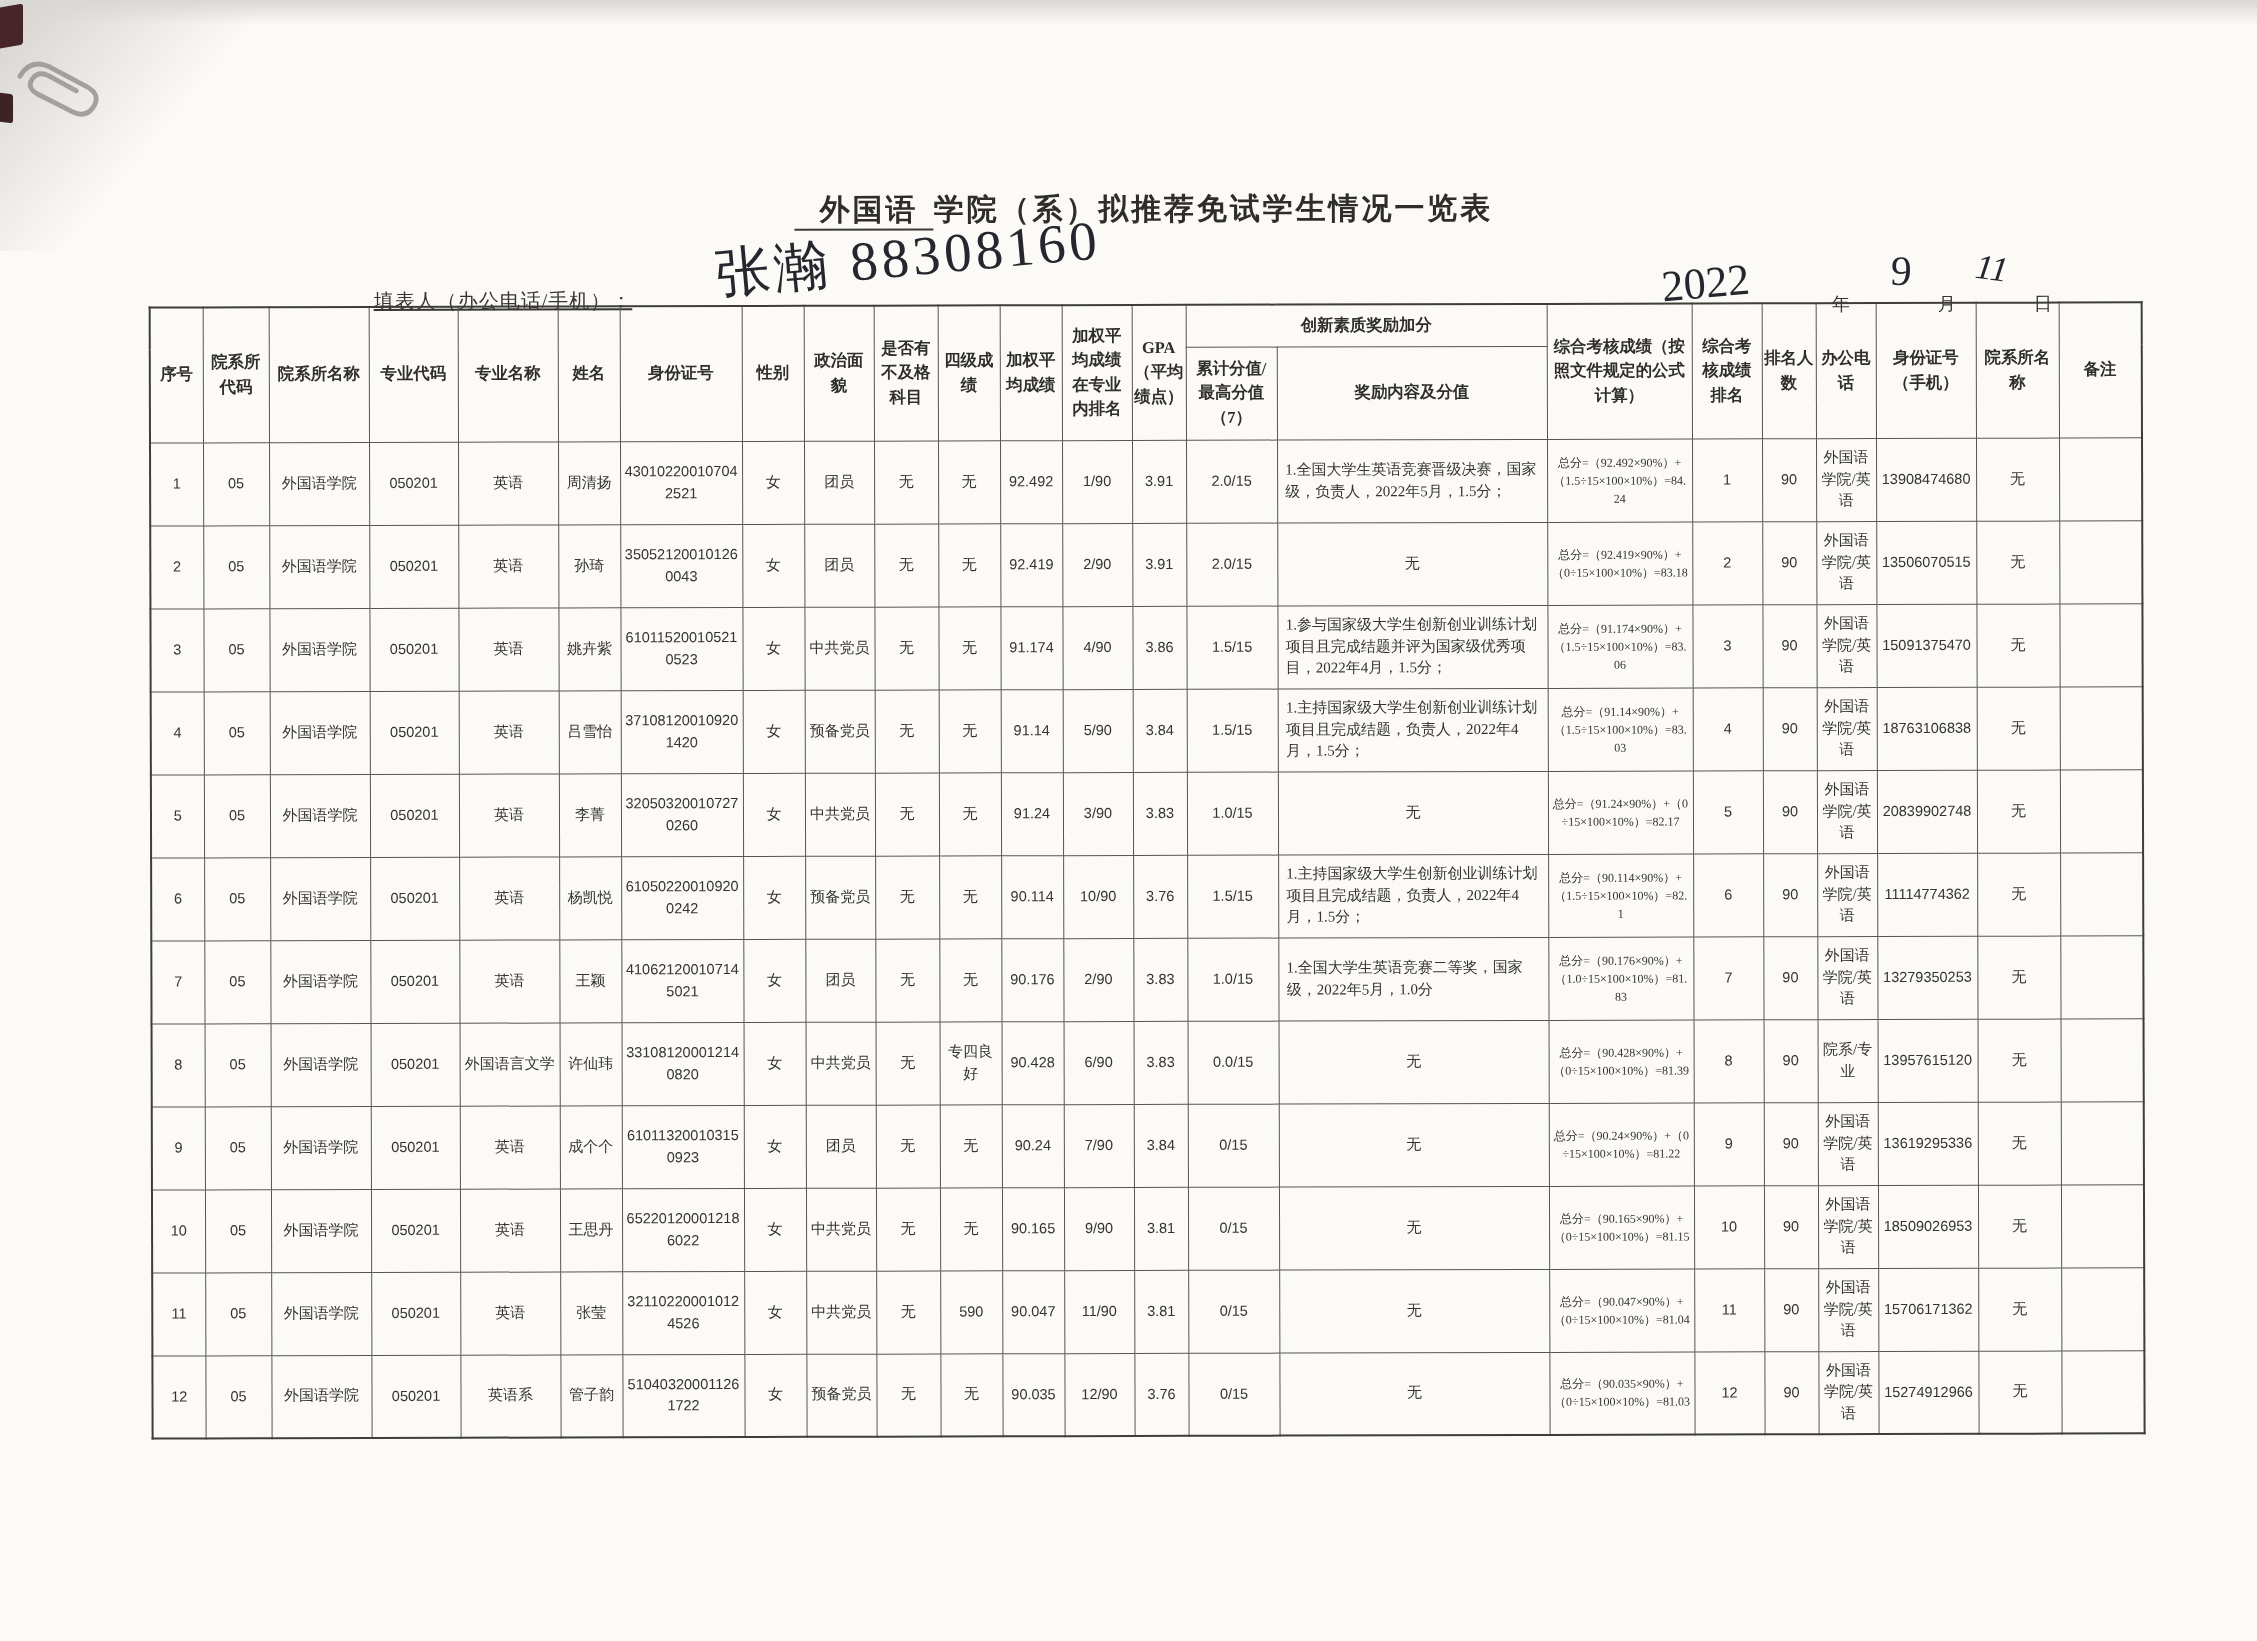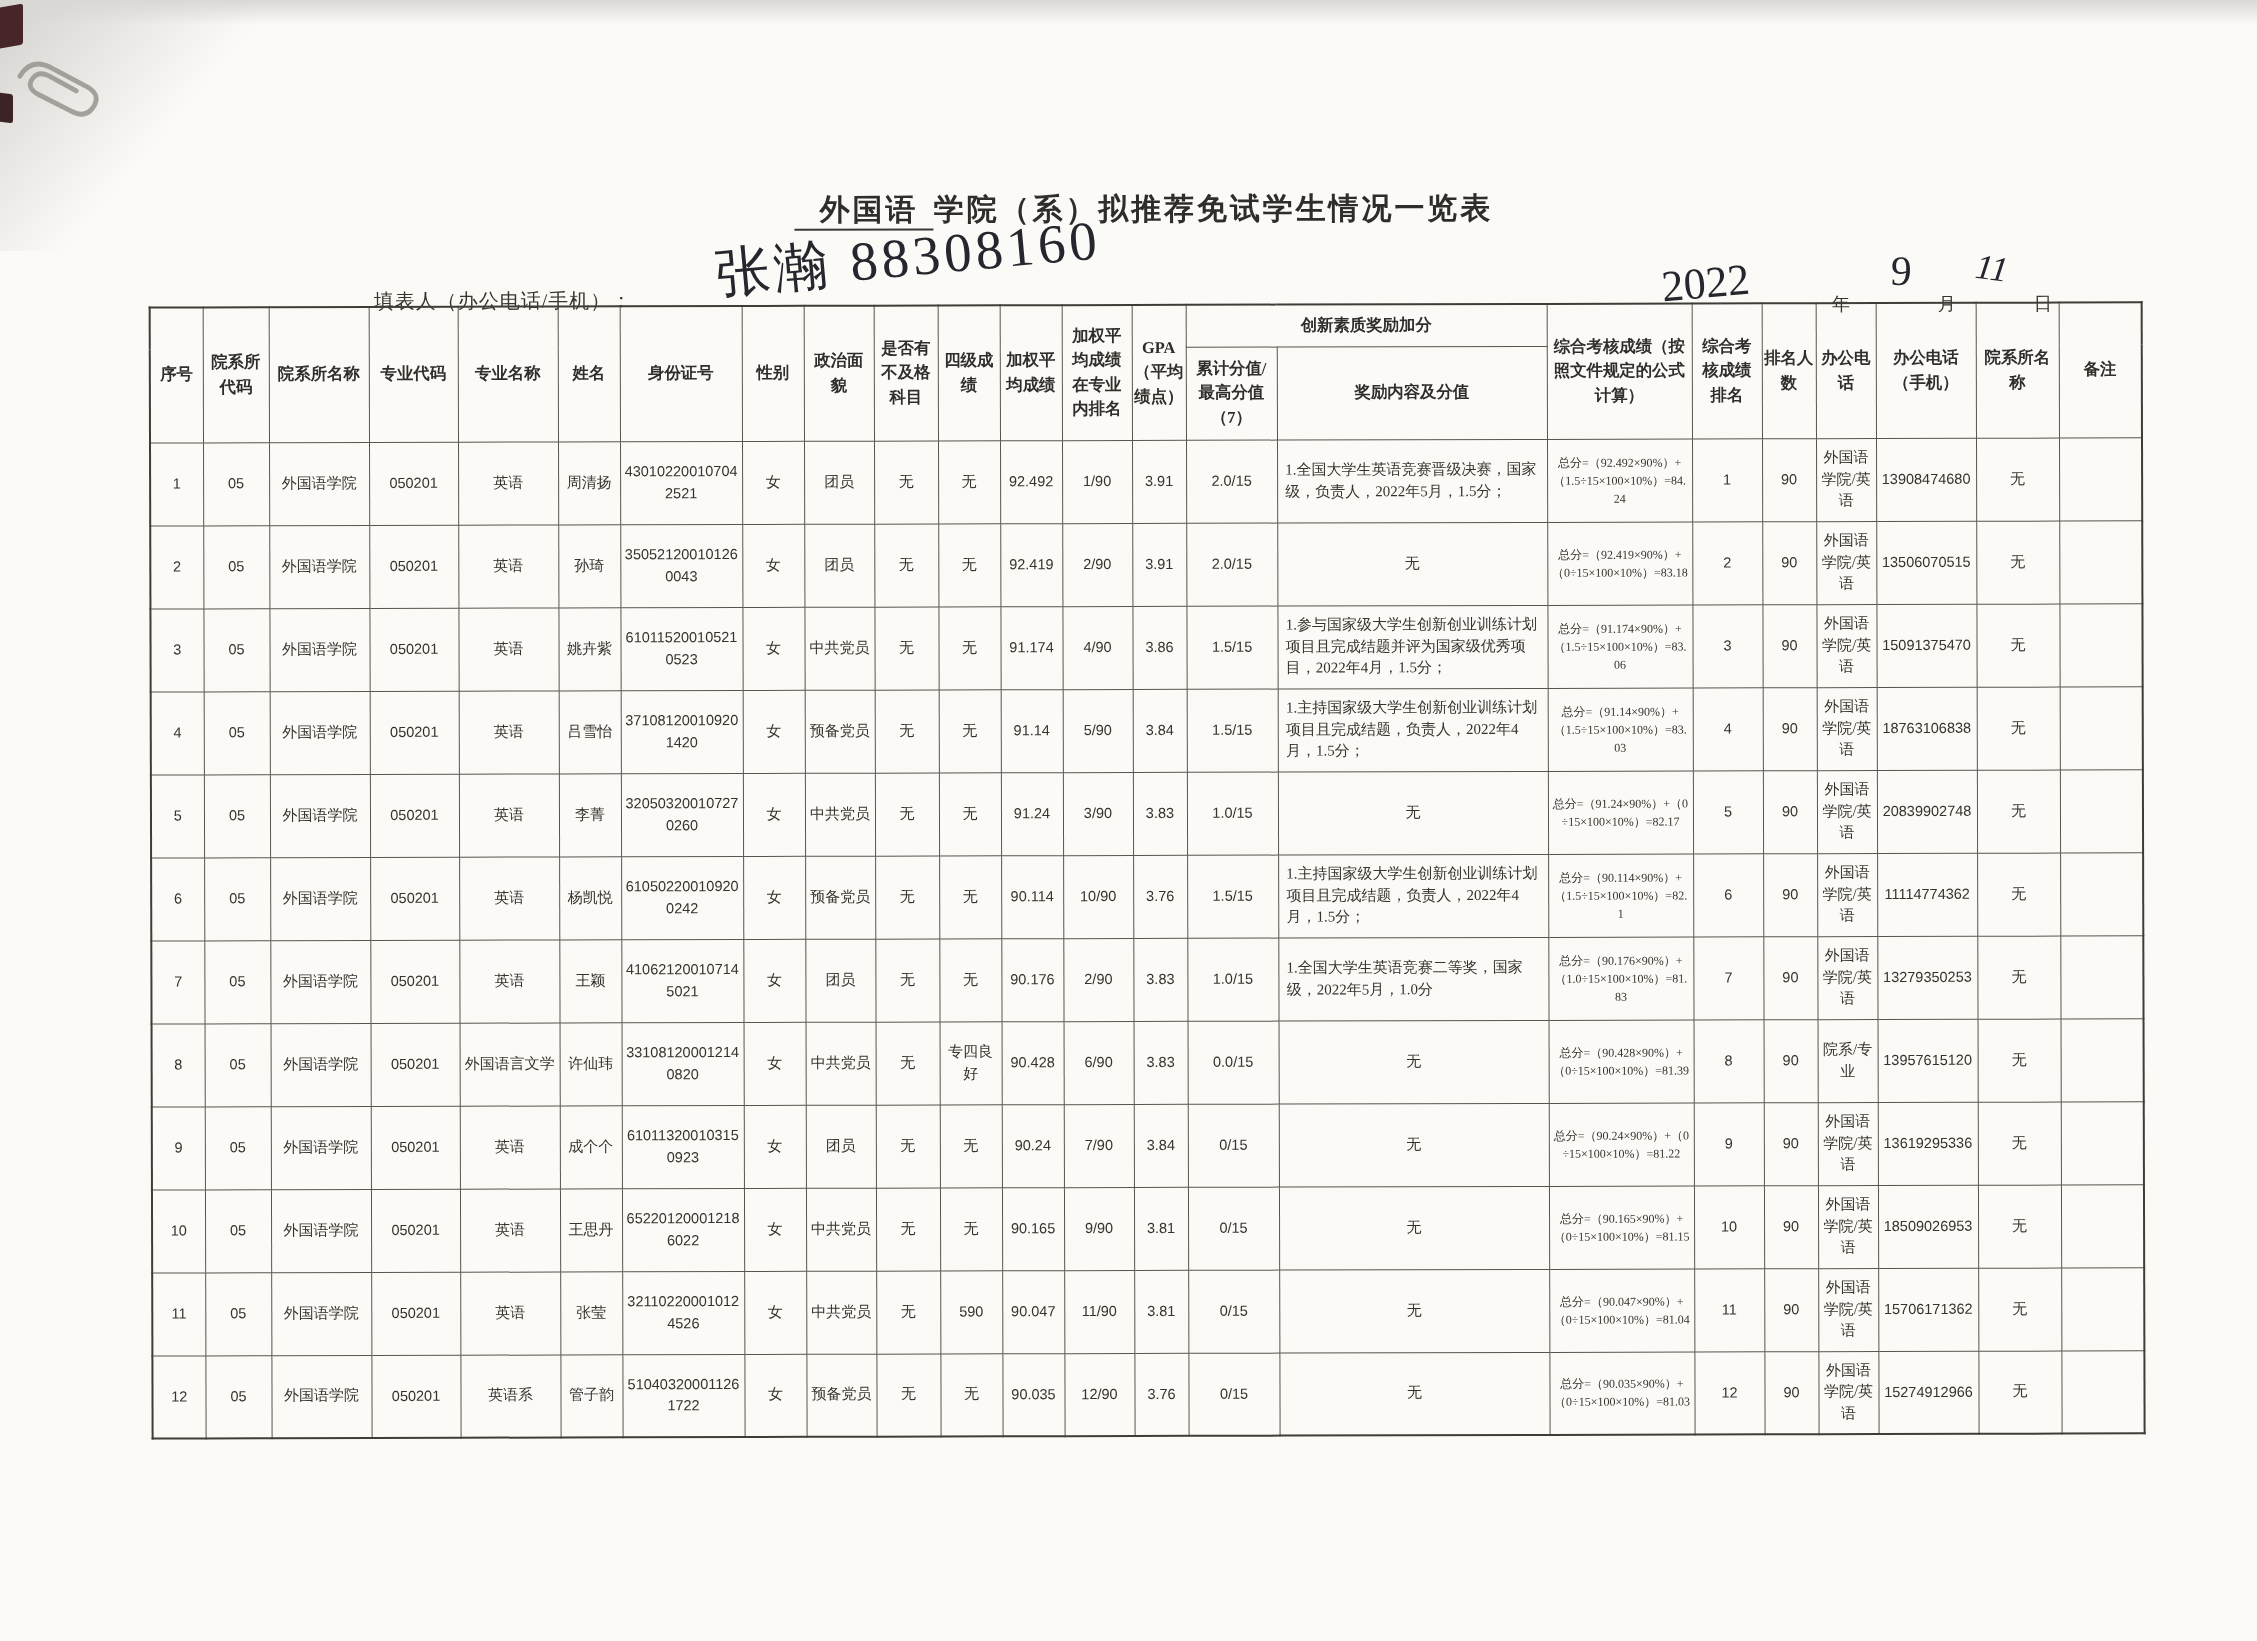--- a/index.html
+++ b/index.html
@@ -32,21 +32,21 @@
   .paperclip{position:absolute;left:5.8px;top:60px;width:93px;height:68px;transform:rotate(36deg);opacity:.85;}
 
   
   .title{
     position:absolute;left:150px;top:189px;width:1991px;
     text-align:center;font-size:30px;font-weight:bold;letter-spacing:2.9px;color:#2e2d29;
   }
   .blank-underline{border-bottom:2.9px solid #3a3935;padding:0 15.4px 2.9px 25px;}
 
   
-  .filler-label{position:absolute;left:375px;top:286px;font-size:20px;letter-spacing:1px;color:#36352f;}
+  .filler-label{position:absolute;left:375px;top:286px;font-size:20px;letter-spacing:1px;color:#36352f;text-decoration:underline;}
   .handwriting{font-family:cursive;color:#26262e;}
   .sign{position:absolute;left:716px;top:220px;font-size:55px;transform:rotate(-5deg);letter-spacing:3.9px;white-space:nowrap;}
   .hw-year{position:absolute;left:1663px;top:259px;font-size:44px;transform:rotate(-5deg);}
   .hw-month{position:absolute;left:1892px;top:249px;font-size:42px;transform:rotate(3deg);}
   .hw-day{position:absolute;left:1977px;top:251px;font-size:35px;transform:rotate(8deg);font-style:italic;}
   .date-unit{position:absolute;top:293px;font-size:18.3px;color:#36352f;}
   .u-year{left:1833px;}
   .u-month{left:1939px;}
   .u-day{left:2035px;}
 
@@ -143,21 +143,21 @@
             <th rowspan="2">是否有不及格科目</th>
             <th rowspan="2">四级成绩</th>
             <th rowspan="2">加权平均成绩</th>
             <th rowspan="2">加权平均成绩在专业内排名</th>
             <th rowspan="2">GPA（平均绩点）</th>
             <th colspan="2">创新素质奖励加分</th>
             <th rowspan="2">综合考核成绩（按照文件规定的公式计算）</th>
             <th rowspan="2">综合考核成绩排名</th>
             <th rowspan="2">排名人数</th>
             <th rowspan="2">办公电话</th>
-            <th rowspan="2">办公电话（手机）</th>
+            <th rowspan="2">身份证号（手机）</th>
             <th rowspan="2">院系所名称</th>
             <th rowspan="2">备注</th>
           </tr>
           <tr>
             <th>累计分值/最高分值（7）</th>
             <th>奖励内容及分值</th>
           </tr>
         </thead>
         <tbody>
           <tr>

